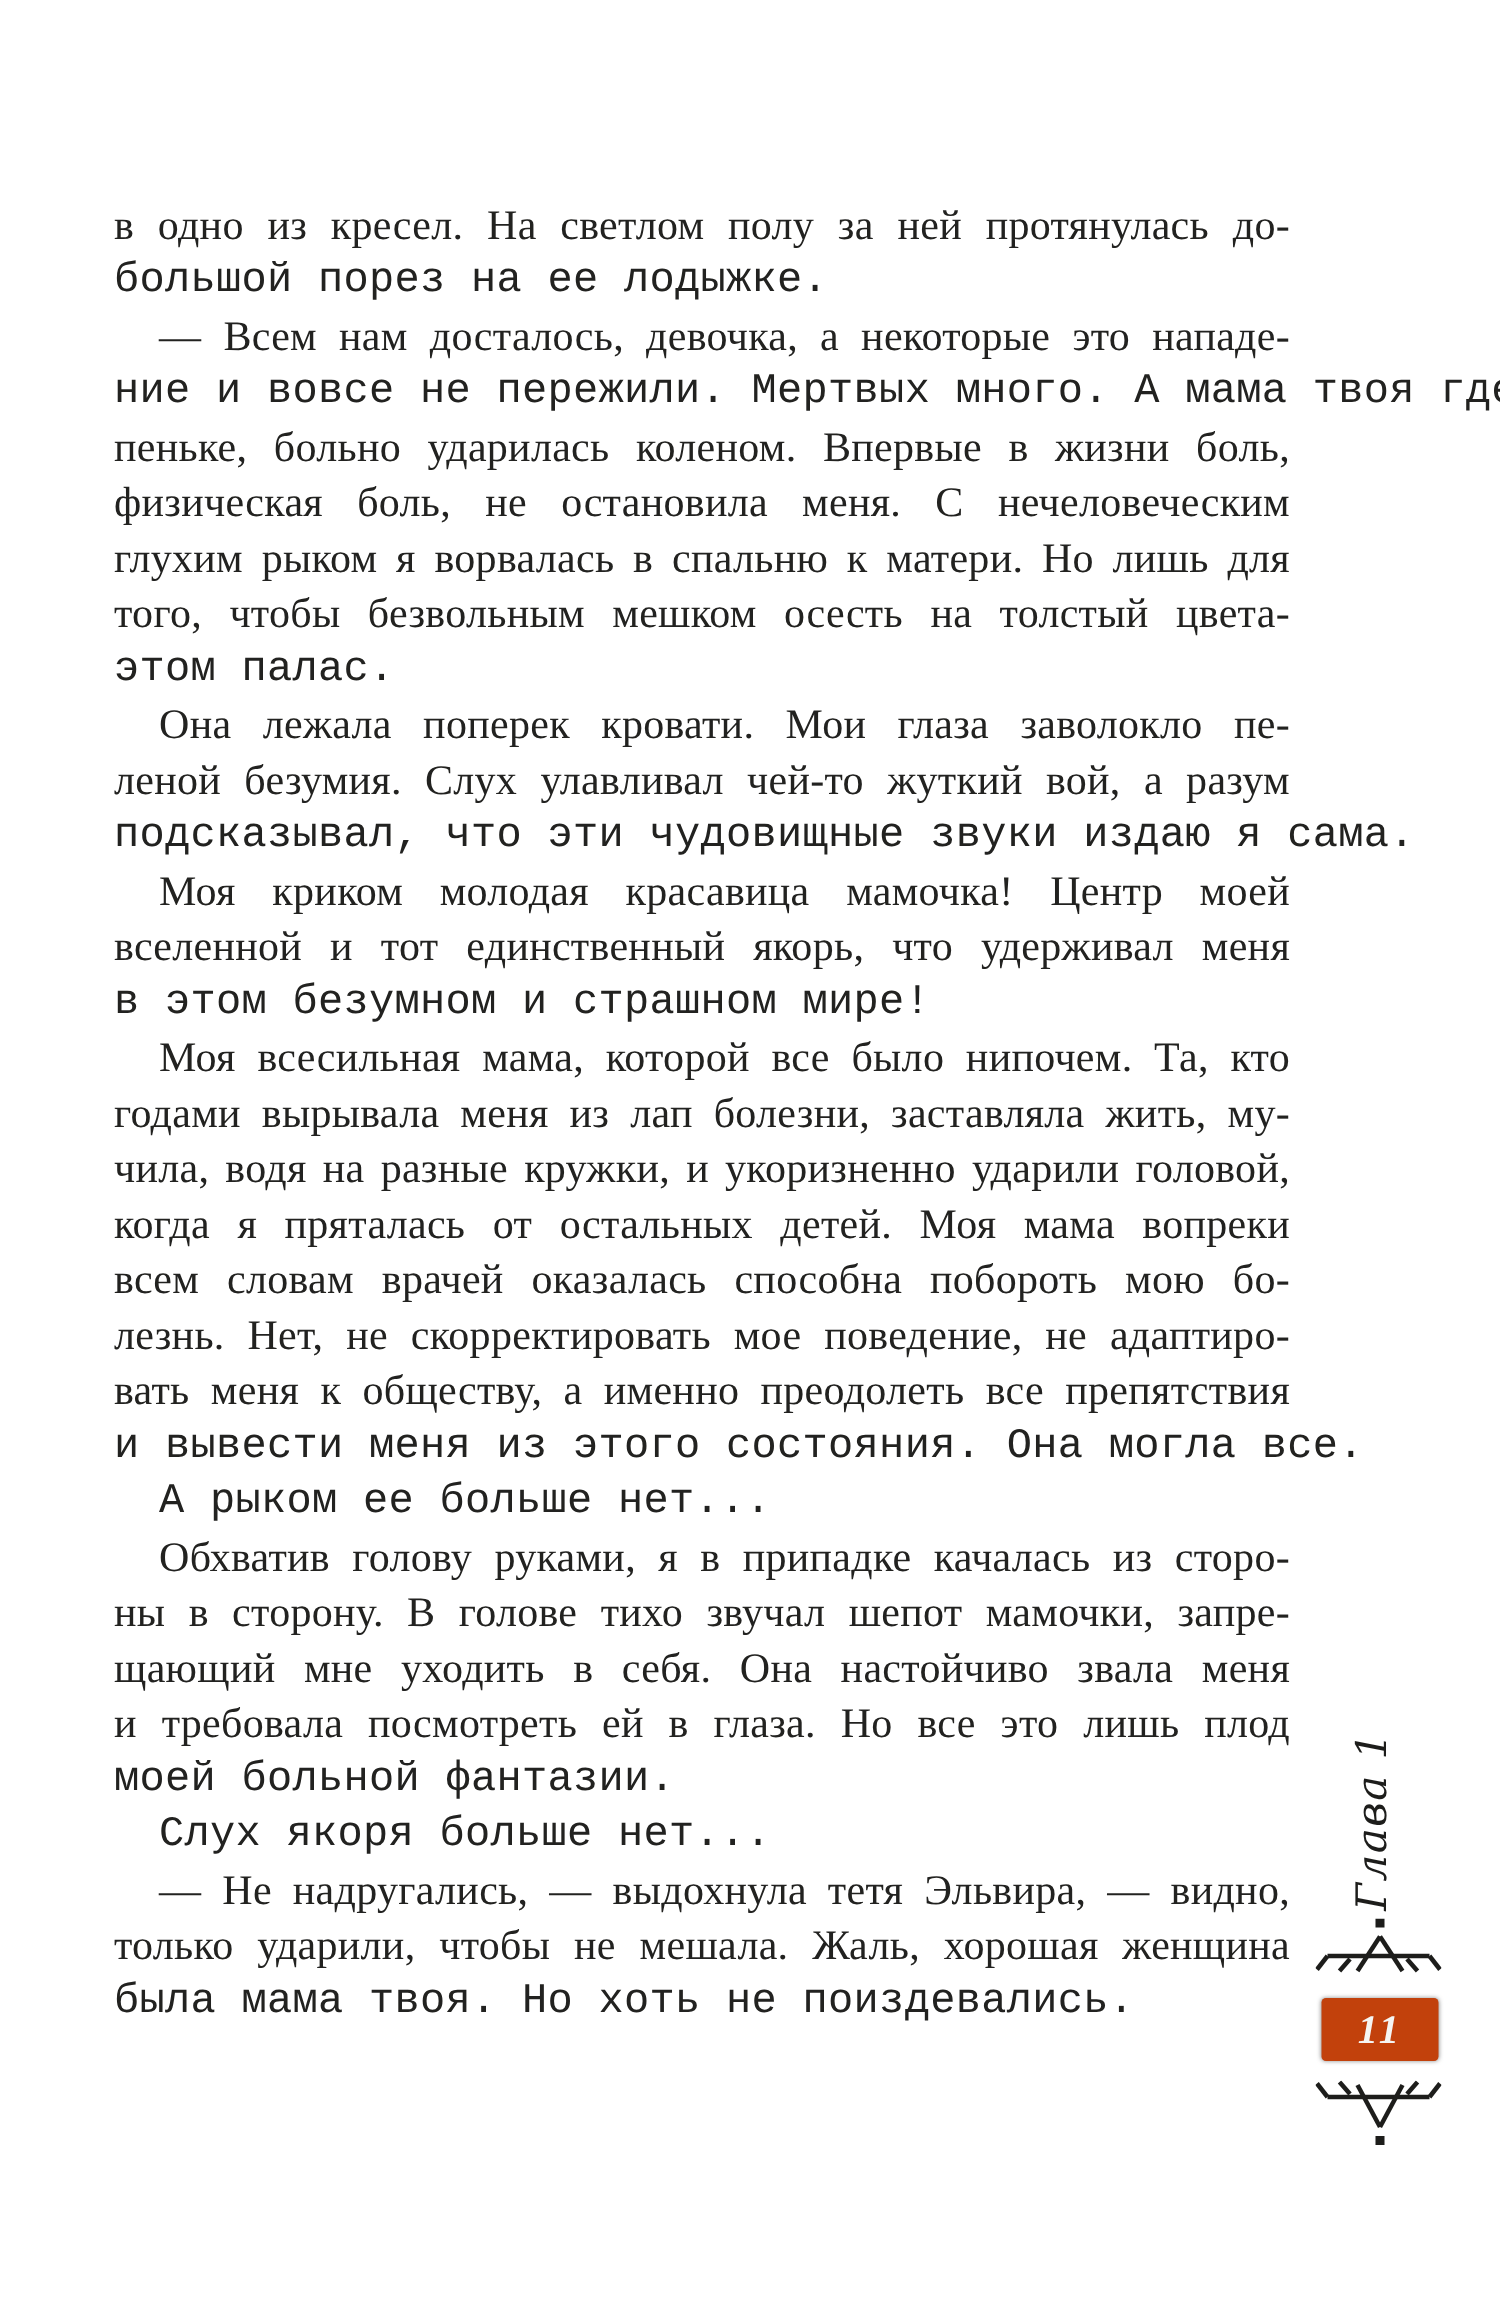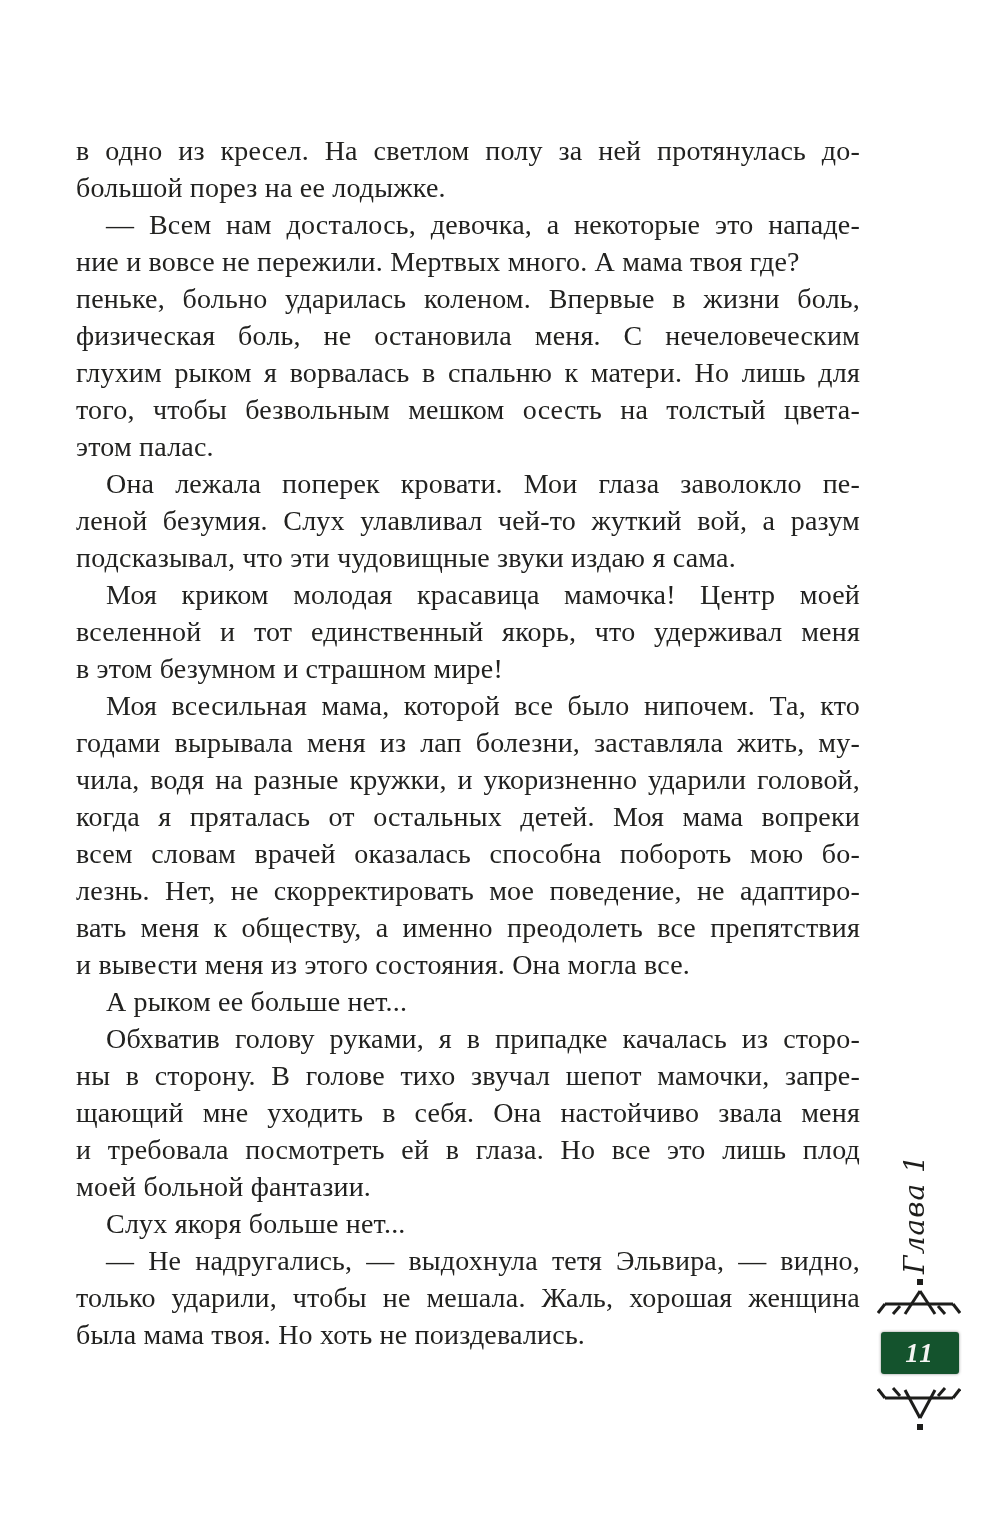--- a/index.html
+++ b/index.html
@@ -28,20 +28,21 @@
     margin-top: 28px;
   }
   .line {
     white-space: nowrap;
     text-align: justify;
     text-align-last: justify;
     height: 37px;
   }
   .line.last {
     text-align-last: left;
+    font-family: Liberation Mono, monospace;
   }
   .line.indented {
     text-indent: 30px;
   }
   .chapter-label {
     position: absolute;
     left: 845px;
     top: 1192px;
     width: 140px;
     height: 44px;
@@ -134,21 +135,21 @@
       <path d="M43 12 L28 35"></path>
       <path d="M43 12 L58 35"></path>
       <path d="M8 25 L76 25"></path>
       <path d="M8 25 L1 34"></path>
       <path d="M76 25 L83 34"></path>
       <path d="M23 27 L16 35"></path>
       <path d="M61 27 L68 35"></path>
     </svg>
   </div>
 
-  <div class="page-number-badge" style="background: #14532d;">
+  <div class="page-number-badge" style="background: #c2410c;">
     <span>11</span>
   </div>
 
   <div class="ornament bottom" style="color: rgb(29, 29, 27);">
     <svg viewBox="0 0 84 44" xmlns="http://www.w3.org/2000/svg" fill="none" stroke="currentColor" stroke-width="3">
       <path d="M8 11 L76 11"></path>
       <path d="M8 11 L1 2"></path>
       <path d="M76 11 L83 2"></path>
       <path d="M23 9 L16 1"></path>
       <path d="M61 9 L68 1"></path>

